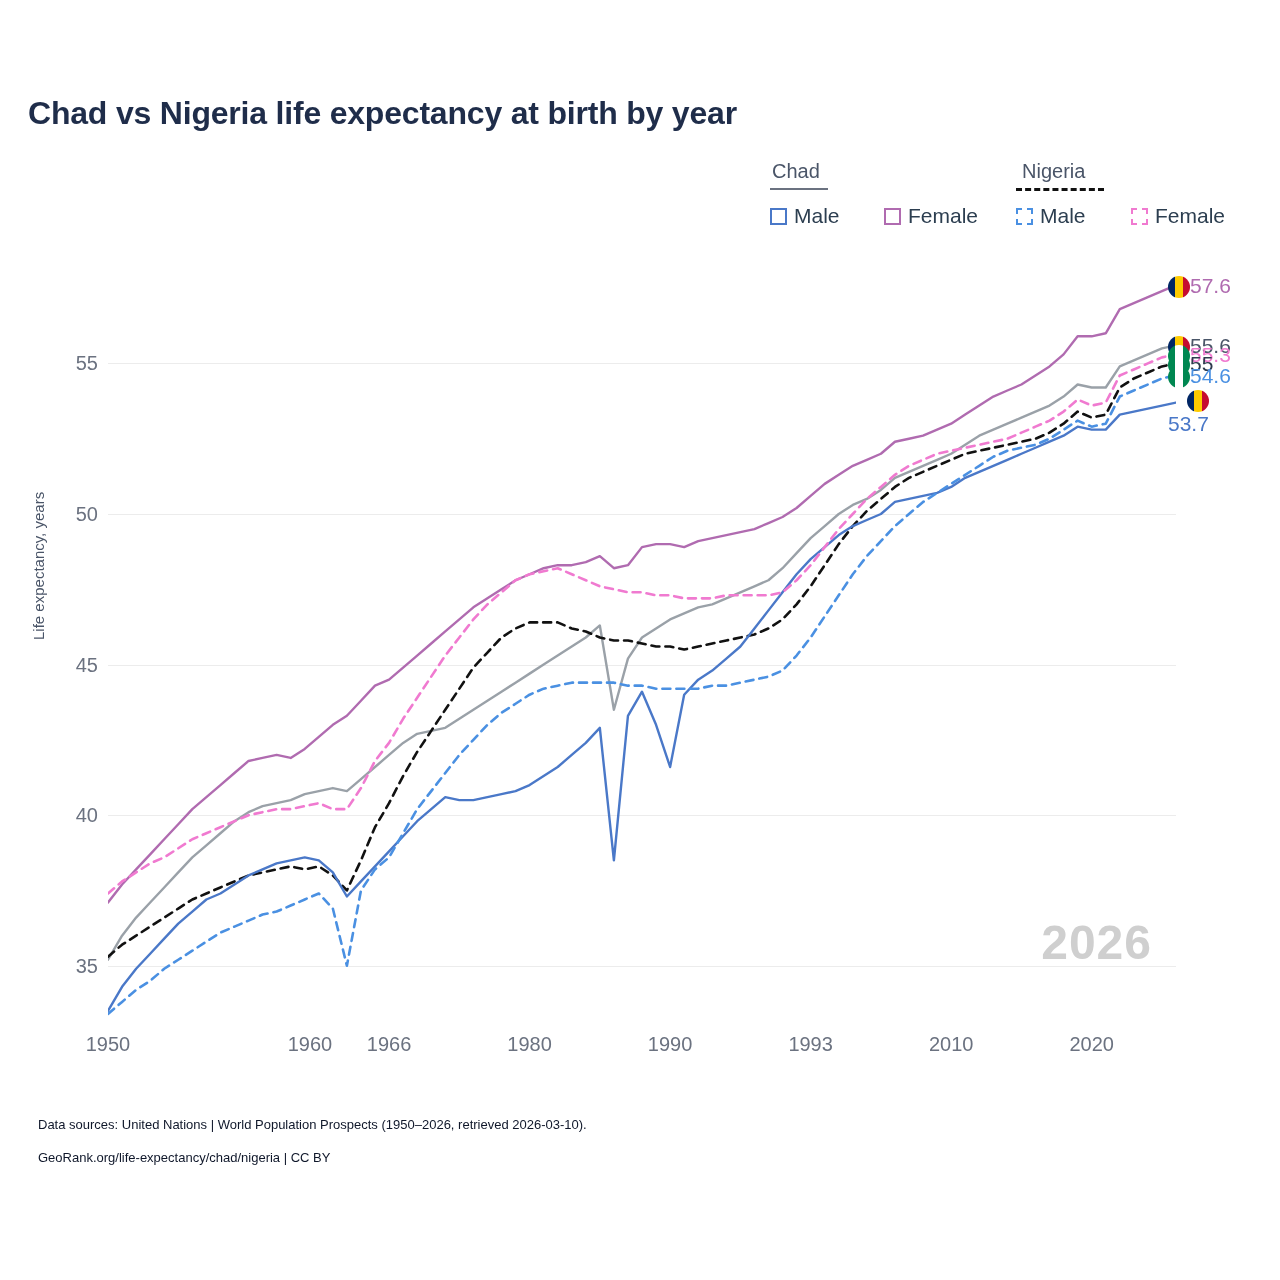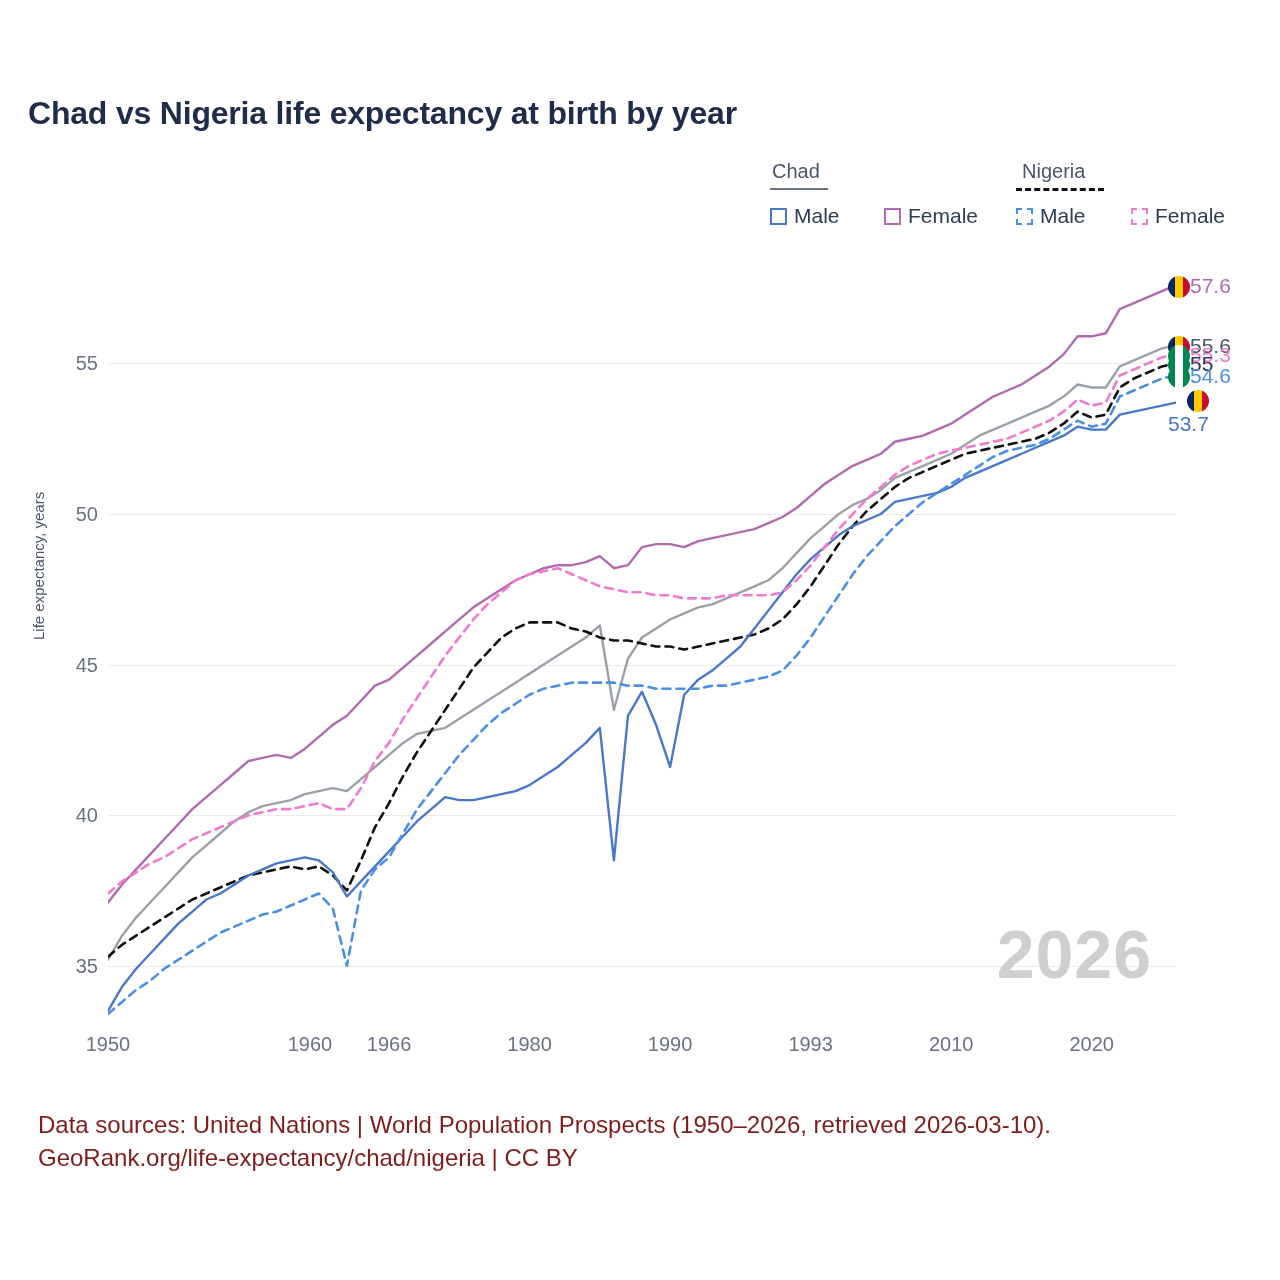--- a/index.html
+++ b/index.html
@@ -111,21 +111,21 @@
     top: 1033px;
     font-size: 20px;
     color: #6b7280;
     transform: translateX(-50%);
     white-space: nowrap;
   }
   .watermark {
     position: absolute;
     right: 128px;
     top: 915px;
-    font-size: 68px;
+    font-size: 48px;
     font-weight: bold;
     color: #cfcfcf;
     letter-spacing: 1px;
   }
   
   .endpoints {
     position: absolute;
     left: 1168px;
     top: 268px;
     width: 112px;
@@ -149,22 +149,22 @@
   .flag span { flex: 1 1 auto; height: 100%; display: block; }
   .endpoint-value {
     font-size: 21px;
     white-space: nowrap;
   }
   
   .footer {
     position: absolute;
     left: 38px;
     top: 1108px;
-    font-size: 24px;
-    color: #7f1d1d;
+    font-size: 13px;
+    color: #0f172a;
     line-height: 33px;
   }
   svg { display: block; }
 </style>
 </head>
 <body>
 
 <div id="chart-root">
 
   <div class="title">Chad vs Nigeria life expectancy at birth by year</div>

